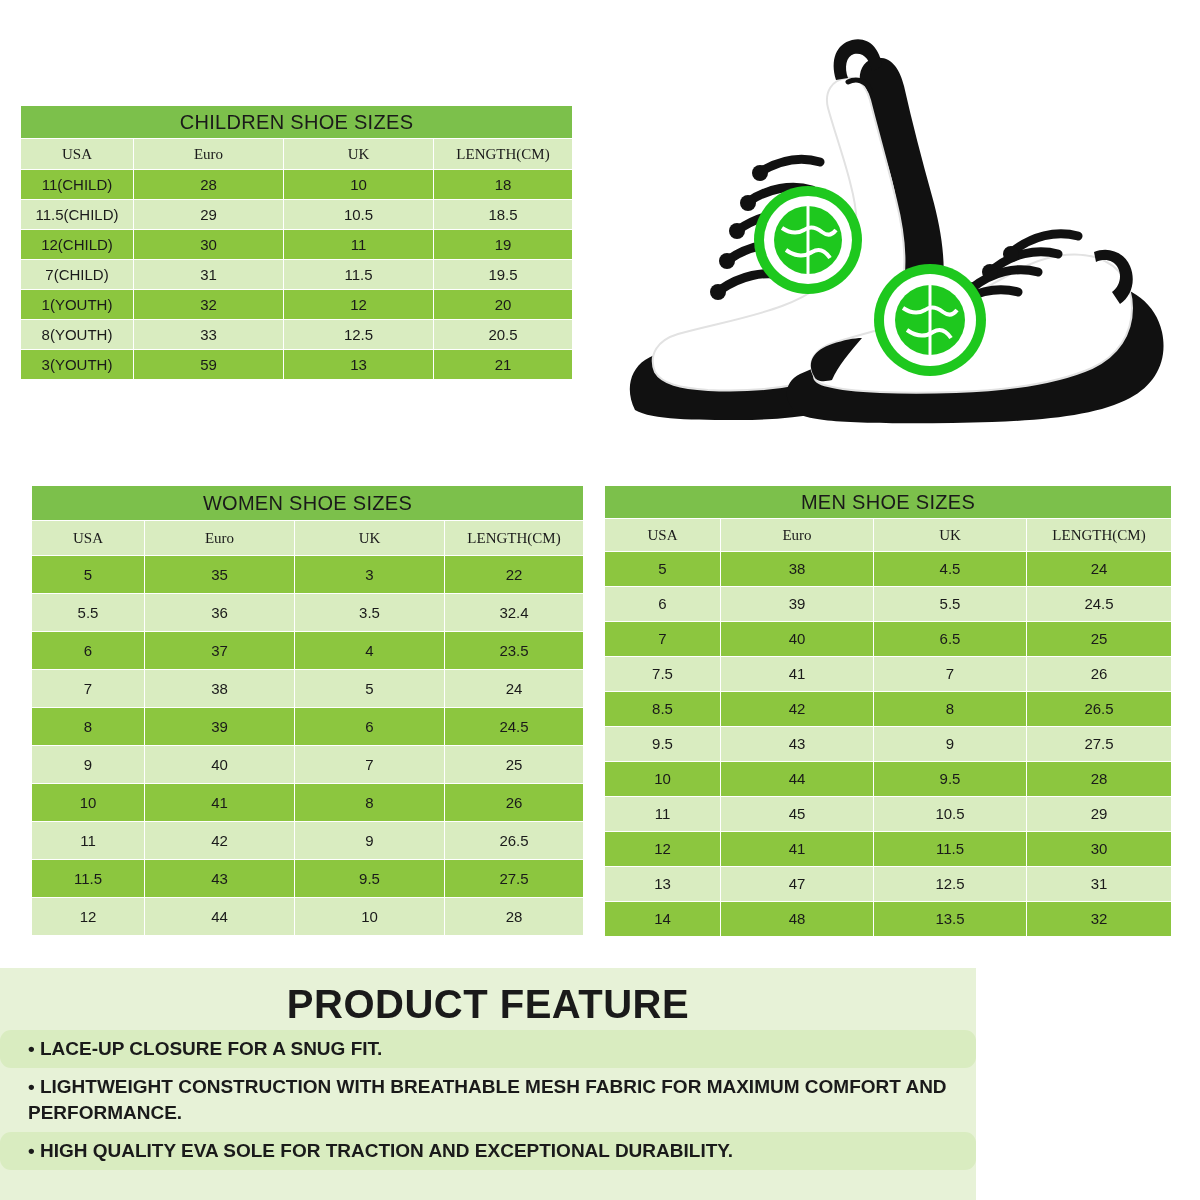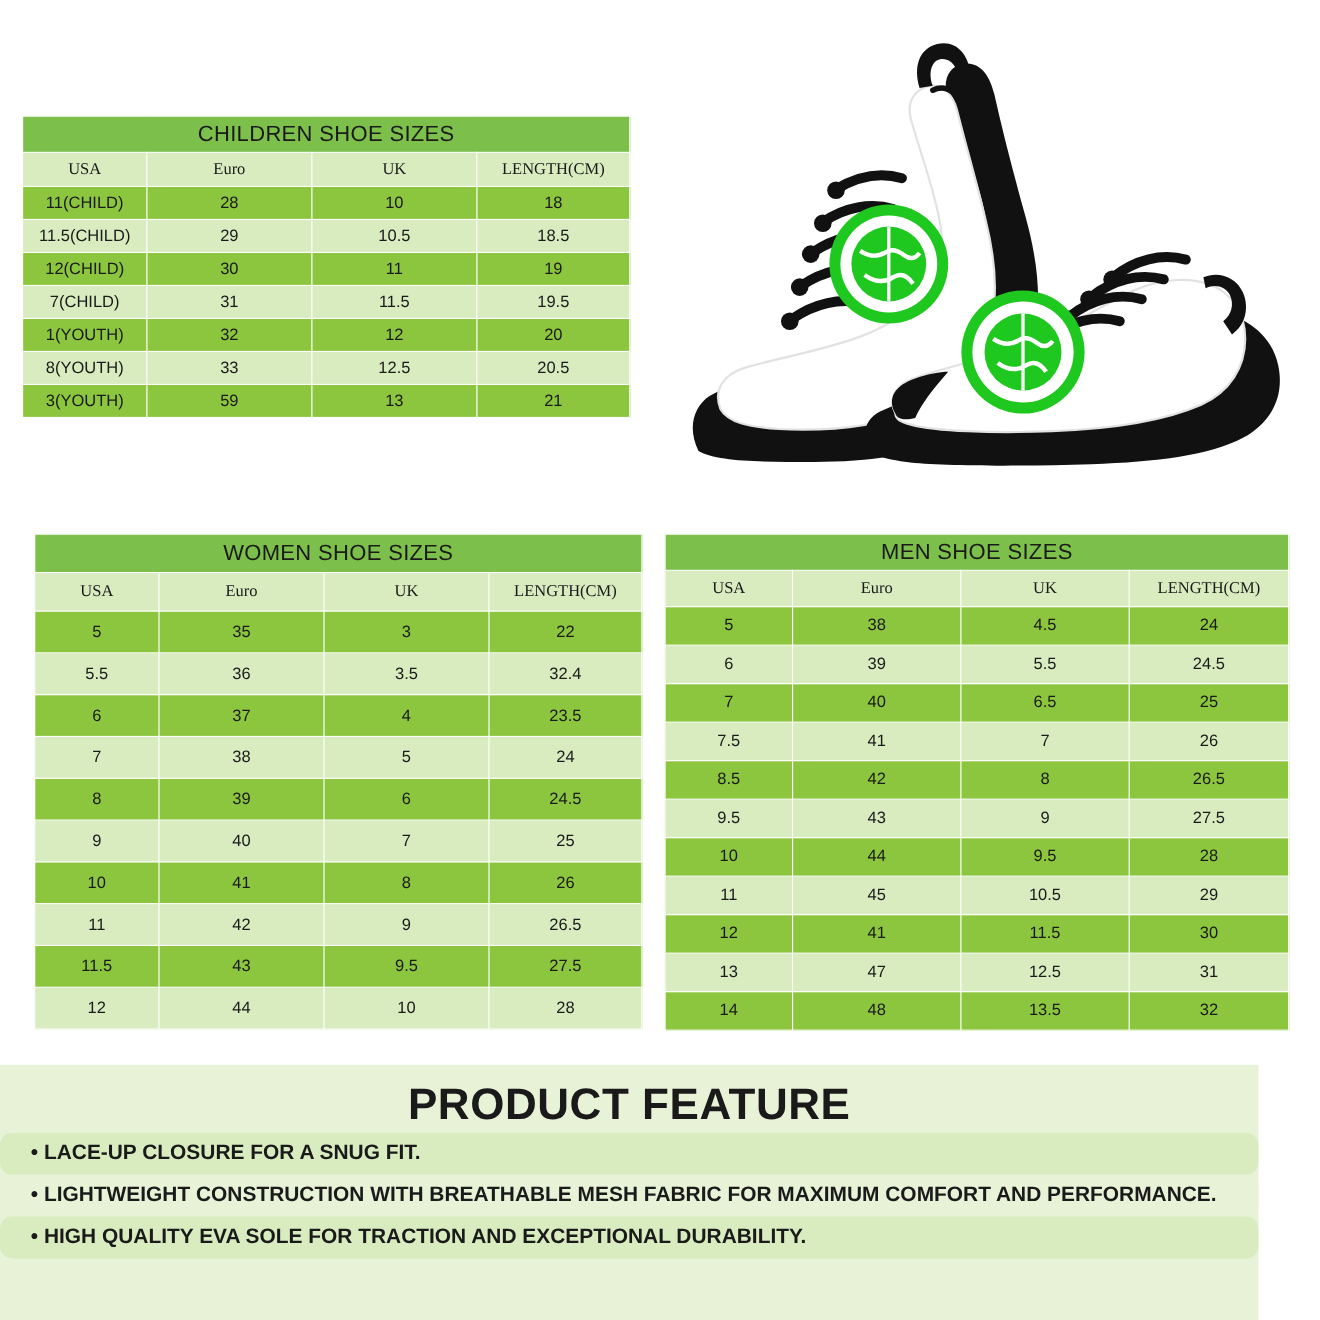--- a/index.html
+++ b/index.html
@@ -82,21 +82,21 @@
   #shoe-figure {
     position: absolute;
     left: 600px; top: 20px;
     width: 600px; height: 430px;
   }
 
   
   #feature-section {
     position: absolute;
     left: 0; top: 968px;
-    width: 1144px; height: 232px;
+    width: 976px; height: 232px;
     background: #e7f2d7;
   }
   #feature-title {
     text-align: center;
     font-size: 40px;
     font-weight: bold;
     color: #1a1a1a;
     letter-spacing: .5px;
     padding-top: 10px;
     height: 62px;

